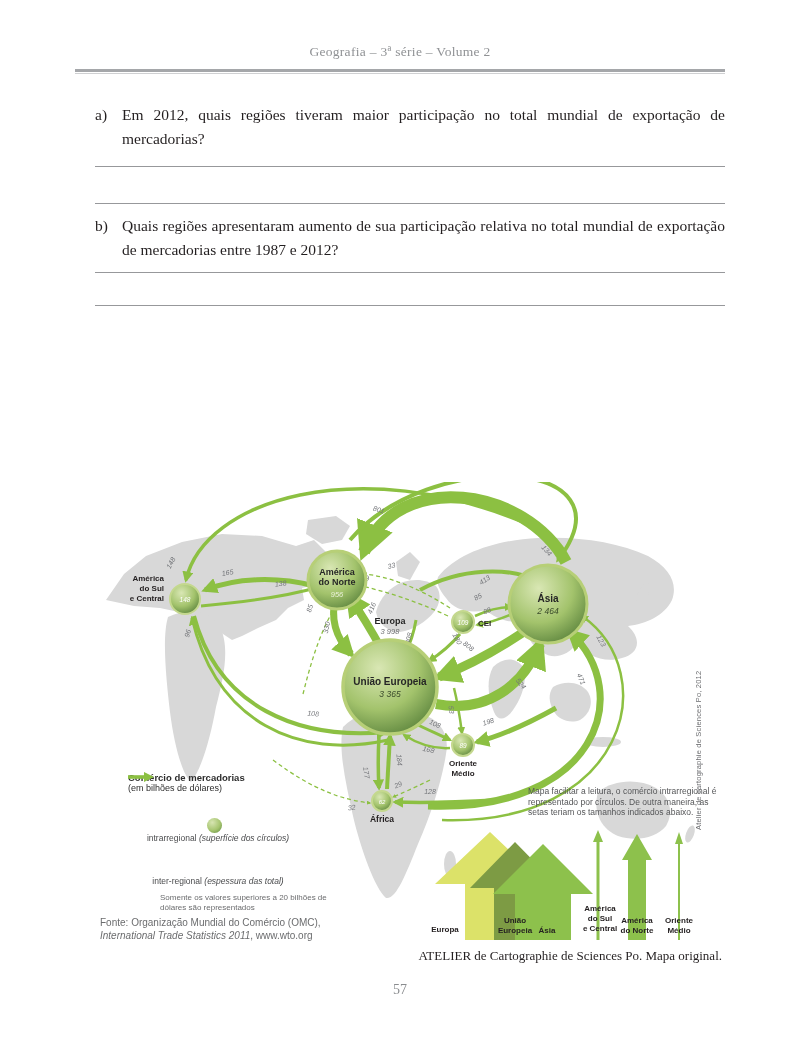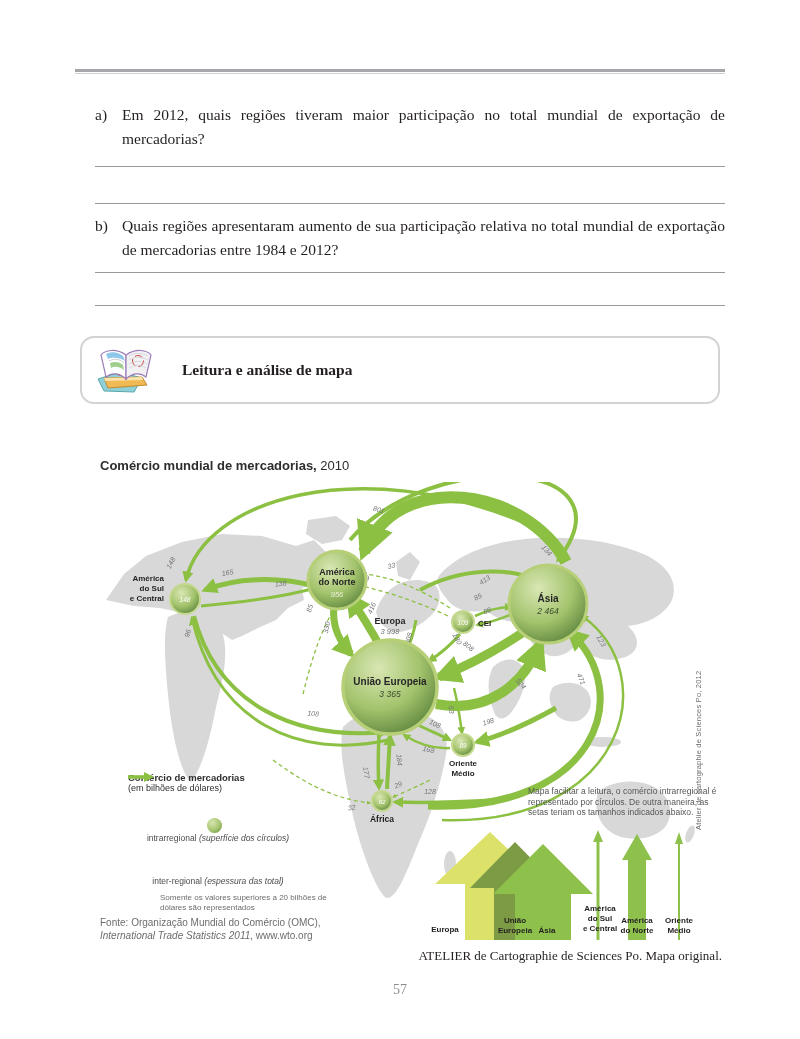--- a/index.html
+++ b/index.html
@@ -44,60 +44,42 @@
        font-size:7.5px;color:#6d6e71;letter-spacing:.2px;}
   .caption{position:absolute;top:948px;left:300px;width:422px;text-align:right;font-size:13px;}
   .pagenum{position:absolute;top:982px;left:0;width:100%;text-align:center;
        font-size:14px;color:#8a8c8f;}
 </style>
 </head>
 <body>
 
 <div id="page">
 
+  <div class="hdr">Geografia – 3ª série – Volume 2</div>
   <div class="rule-wrap">
     <div class="rule-a"></div>
       <div class="rule-b"></div>
   </div>
 
   <div class="q" style="top:103px;">
     <div class="ql">a)</div>
     <div class="qt">Em 2012, quais regiões tiveram maior participação no total mundial de exportação de mercadorias?</div>
   </div>
   <div class="ansline" style="top:166px;"></div>
   <div class="ansline" style="top:203px;"></div>
 
   <div class="q" style="top:214px;">
     <div class="ql">b)</div>
-    <div class="qt">Quais regiões apresentaram aumento de sua participação relativa no total mundial de exportação de mercadorias entre 1984 e 2012?</div>
+    <div class="qt">Quais regiões apresentaram aumento de sua participação relativa no total mundial de exportação de mercadorias entre 1987 e 2012?</div>
   </div>
   <div class="ansline" style="top:272px;"></div>
   <div class="ansline" style="top:305px;"></div>
 
-  <div class="box">
-    <span class="icon">
-      <svg width="60" height="46" viewBox="0 0 60 46">
-        <polygon points="2,32 24,25 46,31 38,45 8,44" fill="#8fd0d6" stroke="#5aa7ad" stroke-width="1"></polygon>
-        <path d="M10,17 L22,28 L33,30" stroke="#c94b4b" stroke-width="0.8" fill="none"></path>
-        <polygon points="8,31 46,30 51,38 12,41" fill="#f0b954" stroke="#c08a2e" stroke-width="1"></polygon>
-        <polygon points="8,31 46,30 47,33 9,34" fill="#fbe3ae"></polygon>
-        <path d="M30,8 C20,1 9,3 5,8 L10,30 C16,25 24,26 30,32 Z" fill="#ffffff" stroke="#9b7bb8" stroke-width="1.2"></path>
-        <path d="M30,8 C40,1 51,3 55,8 L50,30 C44,25 36,26 30,32 Z" fill="#f2f2f5" stroke="#9b7bb8" stroke-width="1.2"></path>
-        <path d="M12,9 C18,6 24,7 28,11 M13,14 C19,11 24,12 28,16" stroke="#bfc2c6" stroke-width="0.8" fill="none"></path>
-        <path d="M10,7 C16,4 22,5 27,9 L29,14 C23,10 16,10 12,12 Z" fill="#7cc0e8" opacity="0.85"></path>
-        <path d="M14,16 C19,14 24,15 27,18 L28,23 C23,19 18,19 15,21 Z" fill="#8fc779" opacity="0.85"></path>
-        <circle cx="42" cy="14" r="5.5" fill="none" stroke="#d04343" stroke-width="1" stroke-dasharray="8 3"></circle>
-        <path d="M33,9 C39,5 47,6 52,9 M33,13 C39,9 47,10 52,13 M33,17 C39,13 47,14 51,17 M33,21 C39,17 46,18 50,21" stroke="#c9ccd0" stroke-width="0.7" fill="none"></path>
-      </svg>
-    </span>
-    <span class="ttl">Leitura e análise de mapa</span>
-  </div>
-
-
-  <div class="maptitle"><b>Comércio mundial de mercadorias,</b><span> 2010</span></div>
+
+
 
   <div id="map">
     <svg width="627" height="470" viewBox="0 0 627 470">
       <defs>
         <radialGradient id="sph" cx="38%" cy="30%" r="80%">
           <stop offset="0%" stop-color="#d9e7b4"></stop>
             <stop offset="55%" stop-color="#a3c36c"></stop>
             <stop offset="100%" stop-color="#567f39"></stop>
         </radialGradient>
         <marker id="ah" viewBox="0 0 4 4" markerWidth="3.2" markerHeight="3.2" refX="3" refY="2" orient="auto" markerUnits="strokeWidth">

